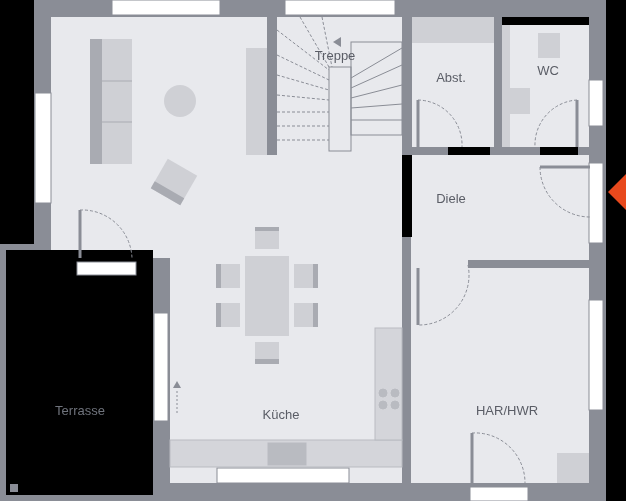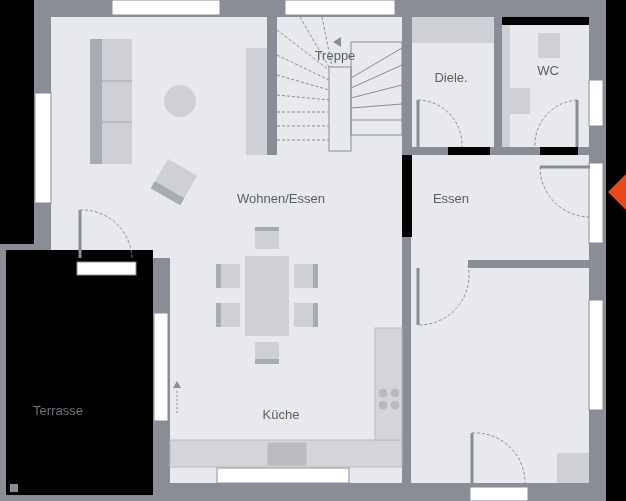--- a/index.html
+++ b/index.html
@@ -146,20 +146,20 @@
       <line x1="418" y1="268" x2="418" y2="325" stroke-width="3"></line>
       <path d="M472 433 A50 50 0 0 1 525 483" stroke-dasharray="3,2"></path>
       <line x1="472" y1="433" x2="472" y2="483" stroke-width="3"></line>
       <line x1="177" y1="413" x2="177" y2="390" stroke-dasharray="2,2"></line>
       <polygon points="177,381 173,388 181,388" fill="#8a8d96" stroke="none"></polygon>
     </g>
 
     <polygon points="608,192 626,174 626,210" fill="#e8491d"></polygon>
   </svg>
 
-  <div class="label" style="left:281px;top:198px">Wohnen/Essen</div>
   <div class="label" style="left:335px;top:55px">Treppe</div>
-  <div class="label" style="left:451px;top:77px">Diele.</div>
+  <div class="label" style="left:451px;top:77px">Abst.</div>
   <div class="label" style="left:548px;top:70px">WC</div>
-  <div class="label" style="left:451px;top:198px">Essen</div>
+  <div class="label" style="left:451px;top:198px">Diele</div>
   <div class="label" style="left:281px;top:414px">Küche</div>
-  <div class="label dark" style="left:58px;top:410px">Terrasse</div>
+  <div class="label" style="left:507px;top:410px">HAR/HWR</div>
+  <div class="label dark" style="left:80px;top:410px">Terrasse</div>
 </div>
 
 </body></html>

